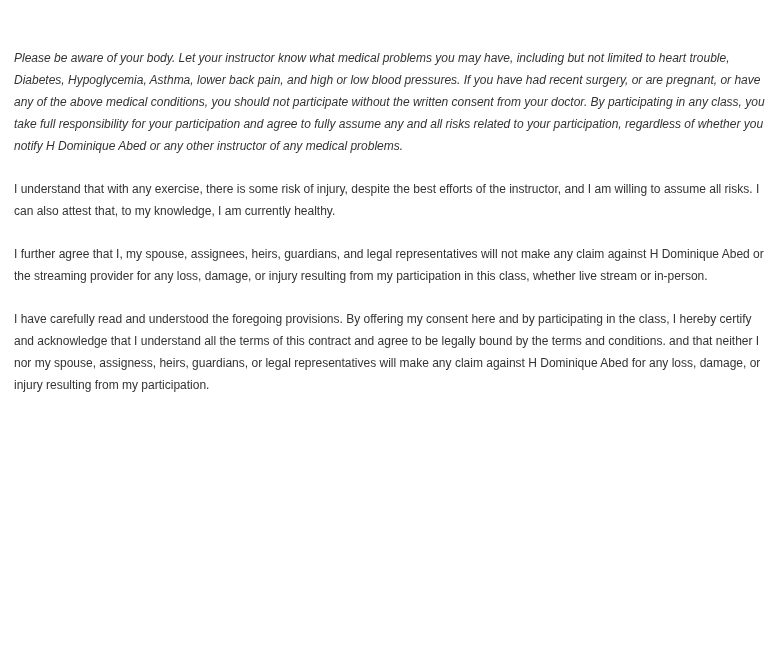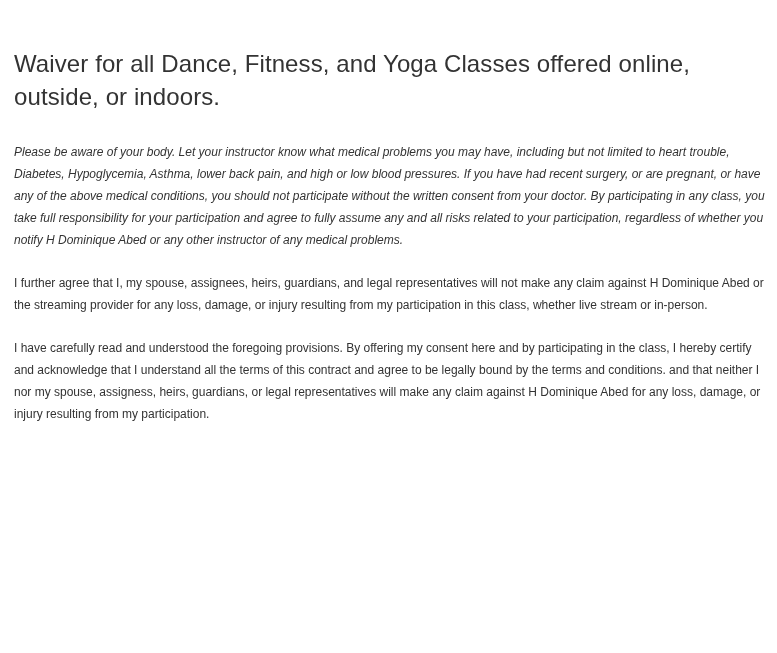--- a/index.html
+++ b/index.html
@@ -38,21 +38,21 @@
     max-width: 754px;
   }
   .doc-para.italic {
     font-style: italic;
   }
 </style>
 </head>
 <body>
 
 <div class="page">
-  <h1 class="doc-title">Waiver for all Dance, Fitness, and Yoga Classes offered online, outside, or indoors.</h1>
 
   <p class="doc-para italic">Please be aware of your body. Let your instructor know what medical problems you may have, including but not limited to heart trouble, Diabetes, Hypoglycemia, Asthma, lower back pain, and high or low blood pressures. If you have had recent surgery, or are pregnant, or have any of the above medical conditions, you should not participate without the written consent from your doctor. By participating in any class, you take full responsibility for your participation and agree to fully assume any and all risks related to your participation, regardless of whether you notify H Dominique Abed or any other instructor of any medical problems.</p>
 
+  <p class="doc-para">I understand that with any exercise, there is some risk of injury, despite the best efforts of the instructor, and I am willing to assume all risks. I can also attest that, to my knowledge, I am currently healthy.</p>
 
   <p class="doc-para">I further agree that I, my spouse, assignees, heirs, guardians, and legal representatives will not make any claim against H Dominique Abed or the streaming provider for any loss, damage, or injury resulting from my participation in this class, whether live stream or in-person.</p>
 
   <p class="doc-para">I have carefully read and understood the foregoing provisions. By offering my consent here and by participating in the class, I hereby certify and acknowledge that I understand all the terms of this contract and agree to be legally bound by the terms and conditions. and that neither I nor my spouse, assigness, heirs, guardians, or legal representatives will make any claim against H Dominique Abed for any loss, damage, or injury resulting from my participation.</p>
 </div>
 
 </body></html>

